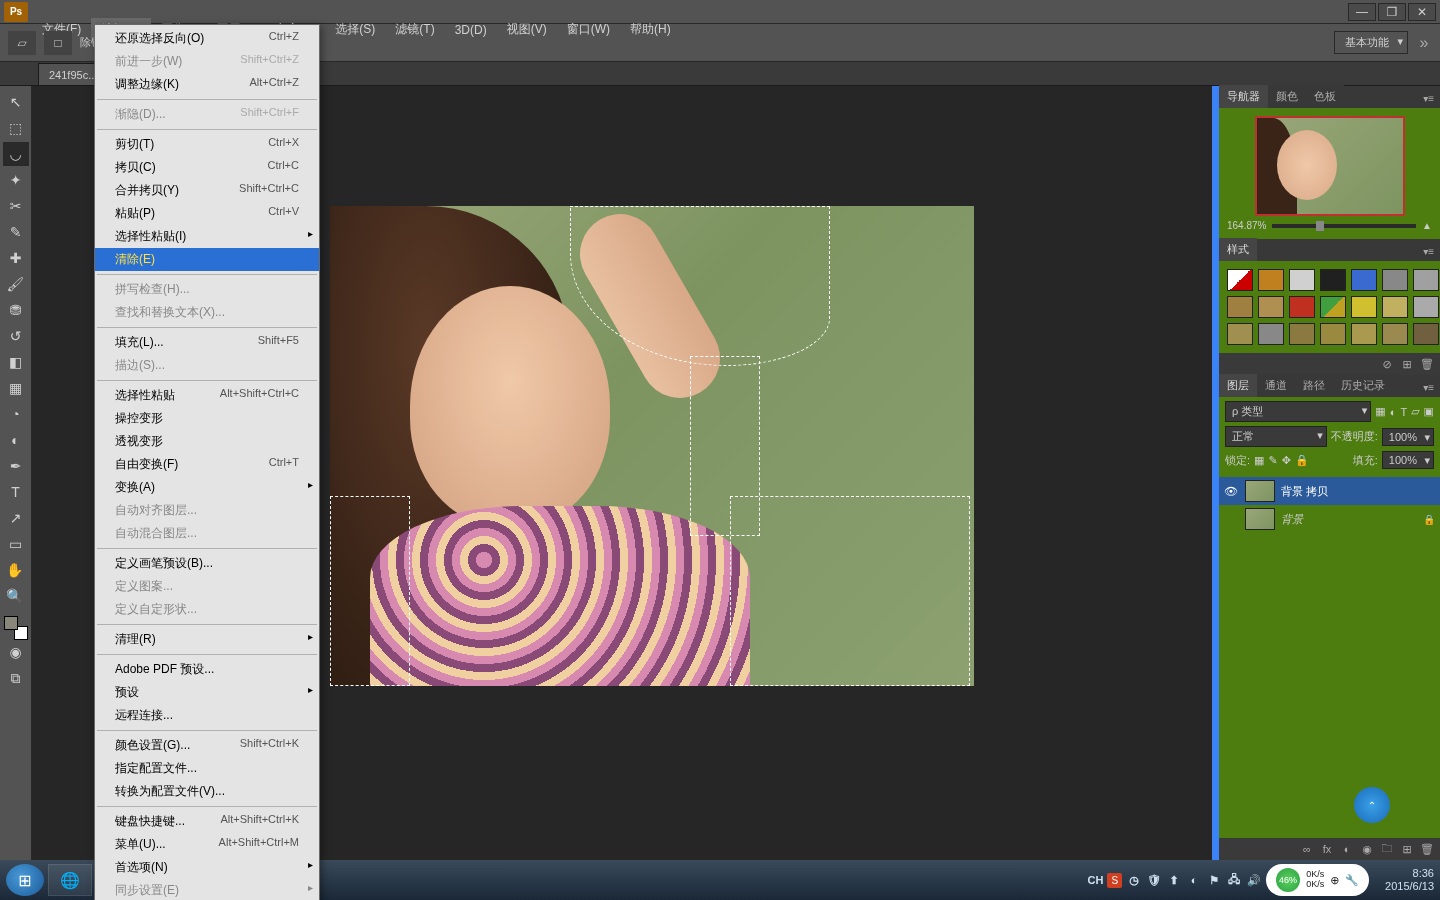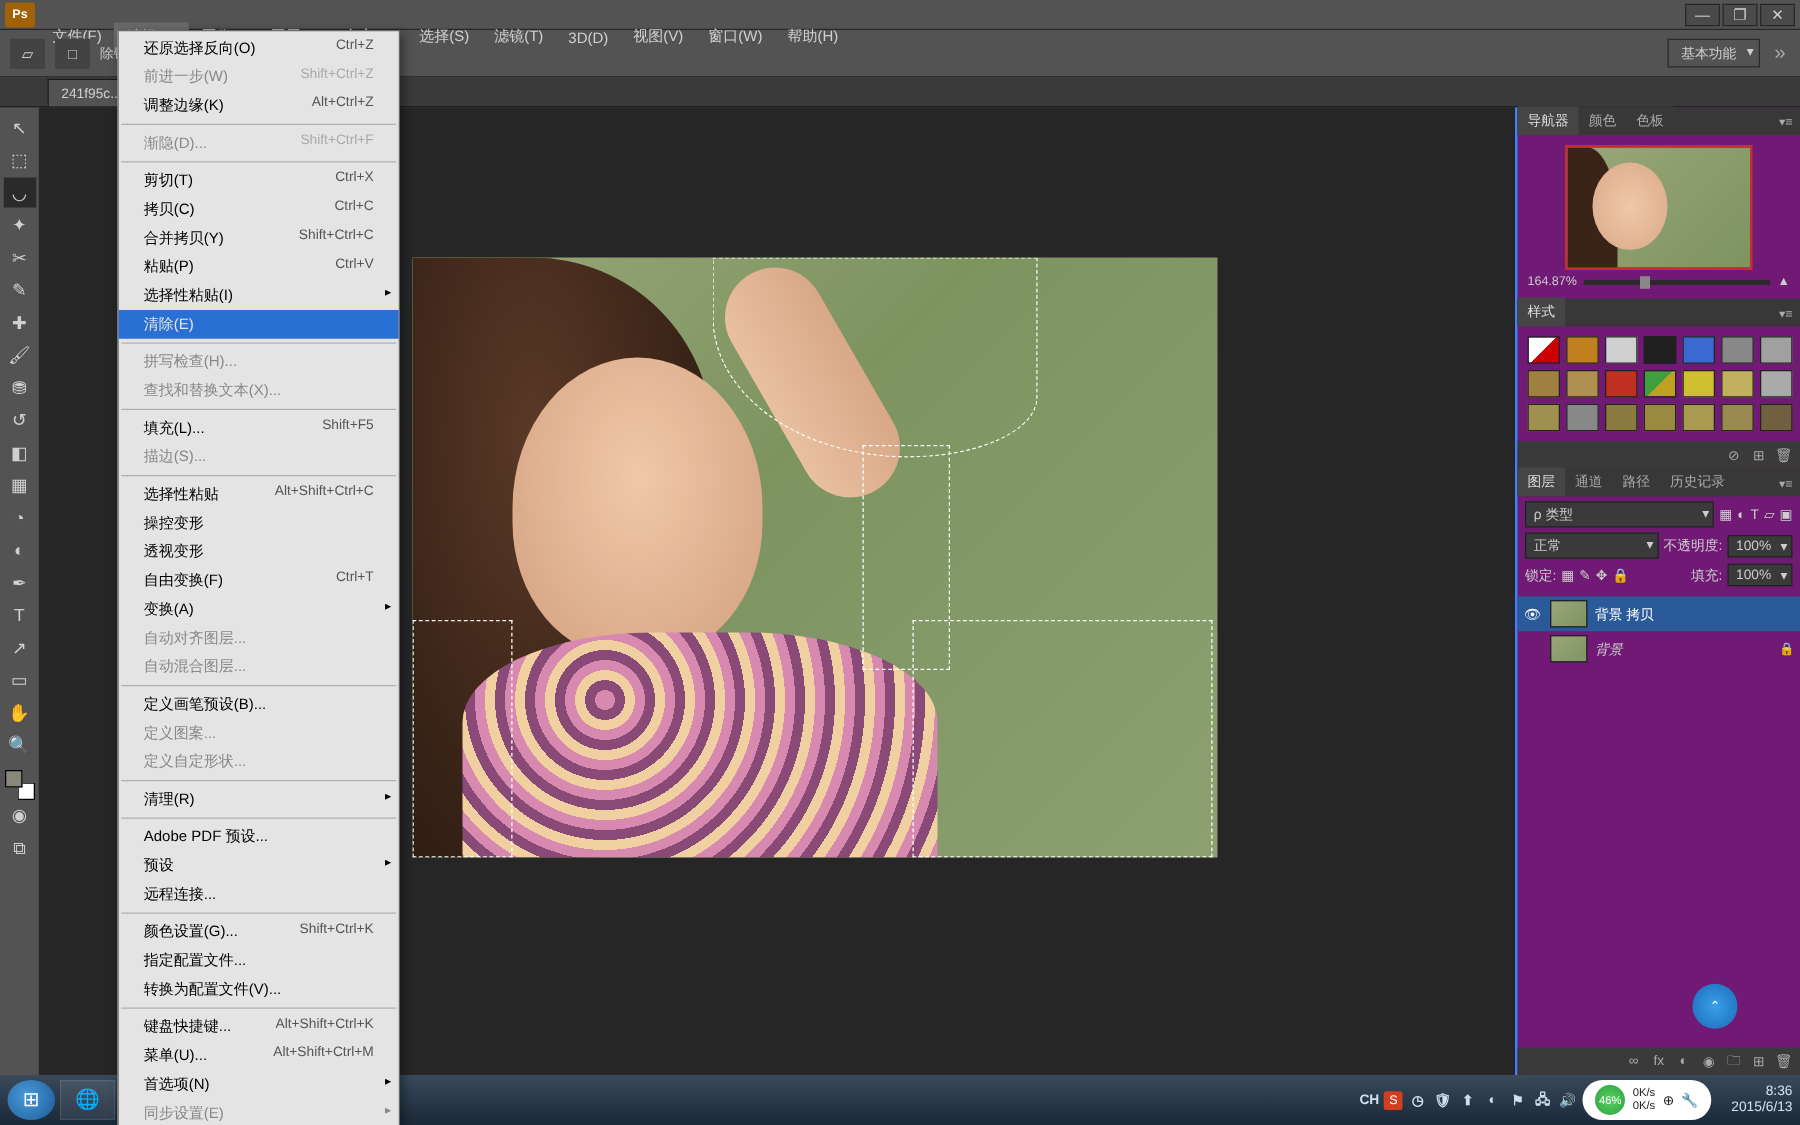--- a/index.html
+++ b/index.html
@@ -43,28 +43,28 @@
 .subject { position: absolute; left: 0; top: 0; width: 420px; height: 480px; }
 .hair { position: absolute; left: 0; top: 0; width: 240px; height: 480px; background: radial-gradient(ellipse at 40% 30%, #5a3926 0%, #3a2418 60%, #2a1a10 100%); border-radius: 0 60% 40% 0 / 0 30% 70% 0; }
 .face { position: absolute; left: 80px; top: 80px; width: 200px; height: 240px; background: radial-gradient(ellipse at 50% 40%, #f0c9a8 0%, #d8a888 80%); border-radius: 50% 50% 45% 45%; }
 .dress { position: absolute; left: 40px; top: 300px; width: 380px; height: 180px; background: repeating-radial-gradient(circle at 30% 30%, #d889b0 0 8px, #8a4a78 8px 16px, #f0d0a0 16px 24px); border-radius: 40% 40% 0 0; }
 .arm { position: absolute; left: 280px; top: 0; width: 80px; height: 200px; background: linear-gradient(90deg,#e8c0a0,#d8a888); transform: rotate(-30deg); border-radius: 40px; }
 
 
 .dropdown { position: absolute; left: 94px; top: 24px; width: 226px; background: #e4e4e4; border: 1px solid #6a6a6a; box-shadow: 2px 2px 8px rgba(0,0,0,0.4); z-index: 100; padding: 2px 0; }
 .dd-item { display: flex; justify-content: space-between; padding: 3px 20px 3px 20px; font-size: 12px; color: #000; position: relative; }
 .dd-item.disabled { color: #888; }
-.dd-item.highlight { background: #2a6fd4; color: #e5e5e5; }
+.dd-item.highlight { background: #2a6fd4; color: #fde047; }
 .dd-item.has-sub::after { content: "▸"; position: absolute; right: 6px; font-size: 10px; }
 .dd-sep { height: 1px; background: #b0b0b0; margin: 3px 2px; }
 .dd-shortcut { color: #555; font-size: 11px; }
 .dd-item.disabled .dd-shortcut { color: #aaa; }
 
 
-.panels { width: 228px; background: #701a75; display: flex; flex-direction: column; border-left: 2px solid #3b82f6; }
+.panels { width: 228px; background: #4d7c0f; display: flex; flex-direction: column; border-left: 7px solid #3b82f6; }
 .panel-tabs { display: flex; background: #383838; height: 22px; align-items: flex-end; }
 .ptab { font-size: 11px; color: #aaa; padding: 4px 8px; background: #383838; }
 .ptab.active { background: #454545; color: #ddd; }
 .ptab-menu { margin-left: auto; padding: 4px 6px; color: #aaa; font-size: 10px; }
 .nav-preview { padding: 8px; display: flex; flex-direction: column; align-items: center; }
 .nav-img { width: 150px; height: 100px; border: 2px solid #c03030; background: linear-gradient(135deg,#9aa778,#7d9461); position: relative; overflow: hidden; }
 .nav-img .mini-face { position: absolute; left: 20px; top: 12px; width: 60px; height: 70px; background: radial-gradient(#f0c9a8,#d8a888); border-radius: 50%; }
 .nav-img .mini-hair { position: absolute; left: 0; top: 0; width: 40px; height: 100px; background: #3a2418; border-radius: 0 60% 0 0; }
 .nav-footer { display: flex; width: 100%; align-items: center; font-size: 10px; color: #ccc; margin-top: 4px; }
 .nav-slider { flex: 1; height: 4px; background: #2a2a2a; margin: 0 6px; position: relative; }

